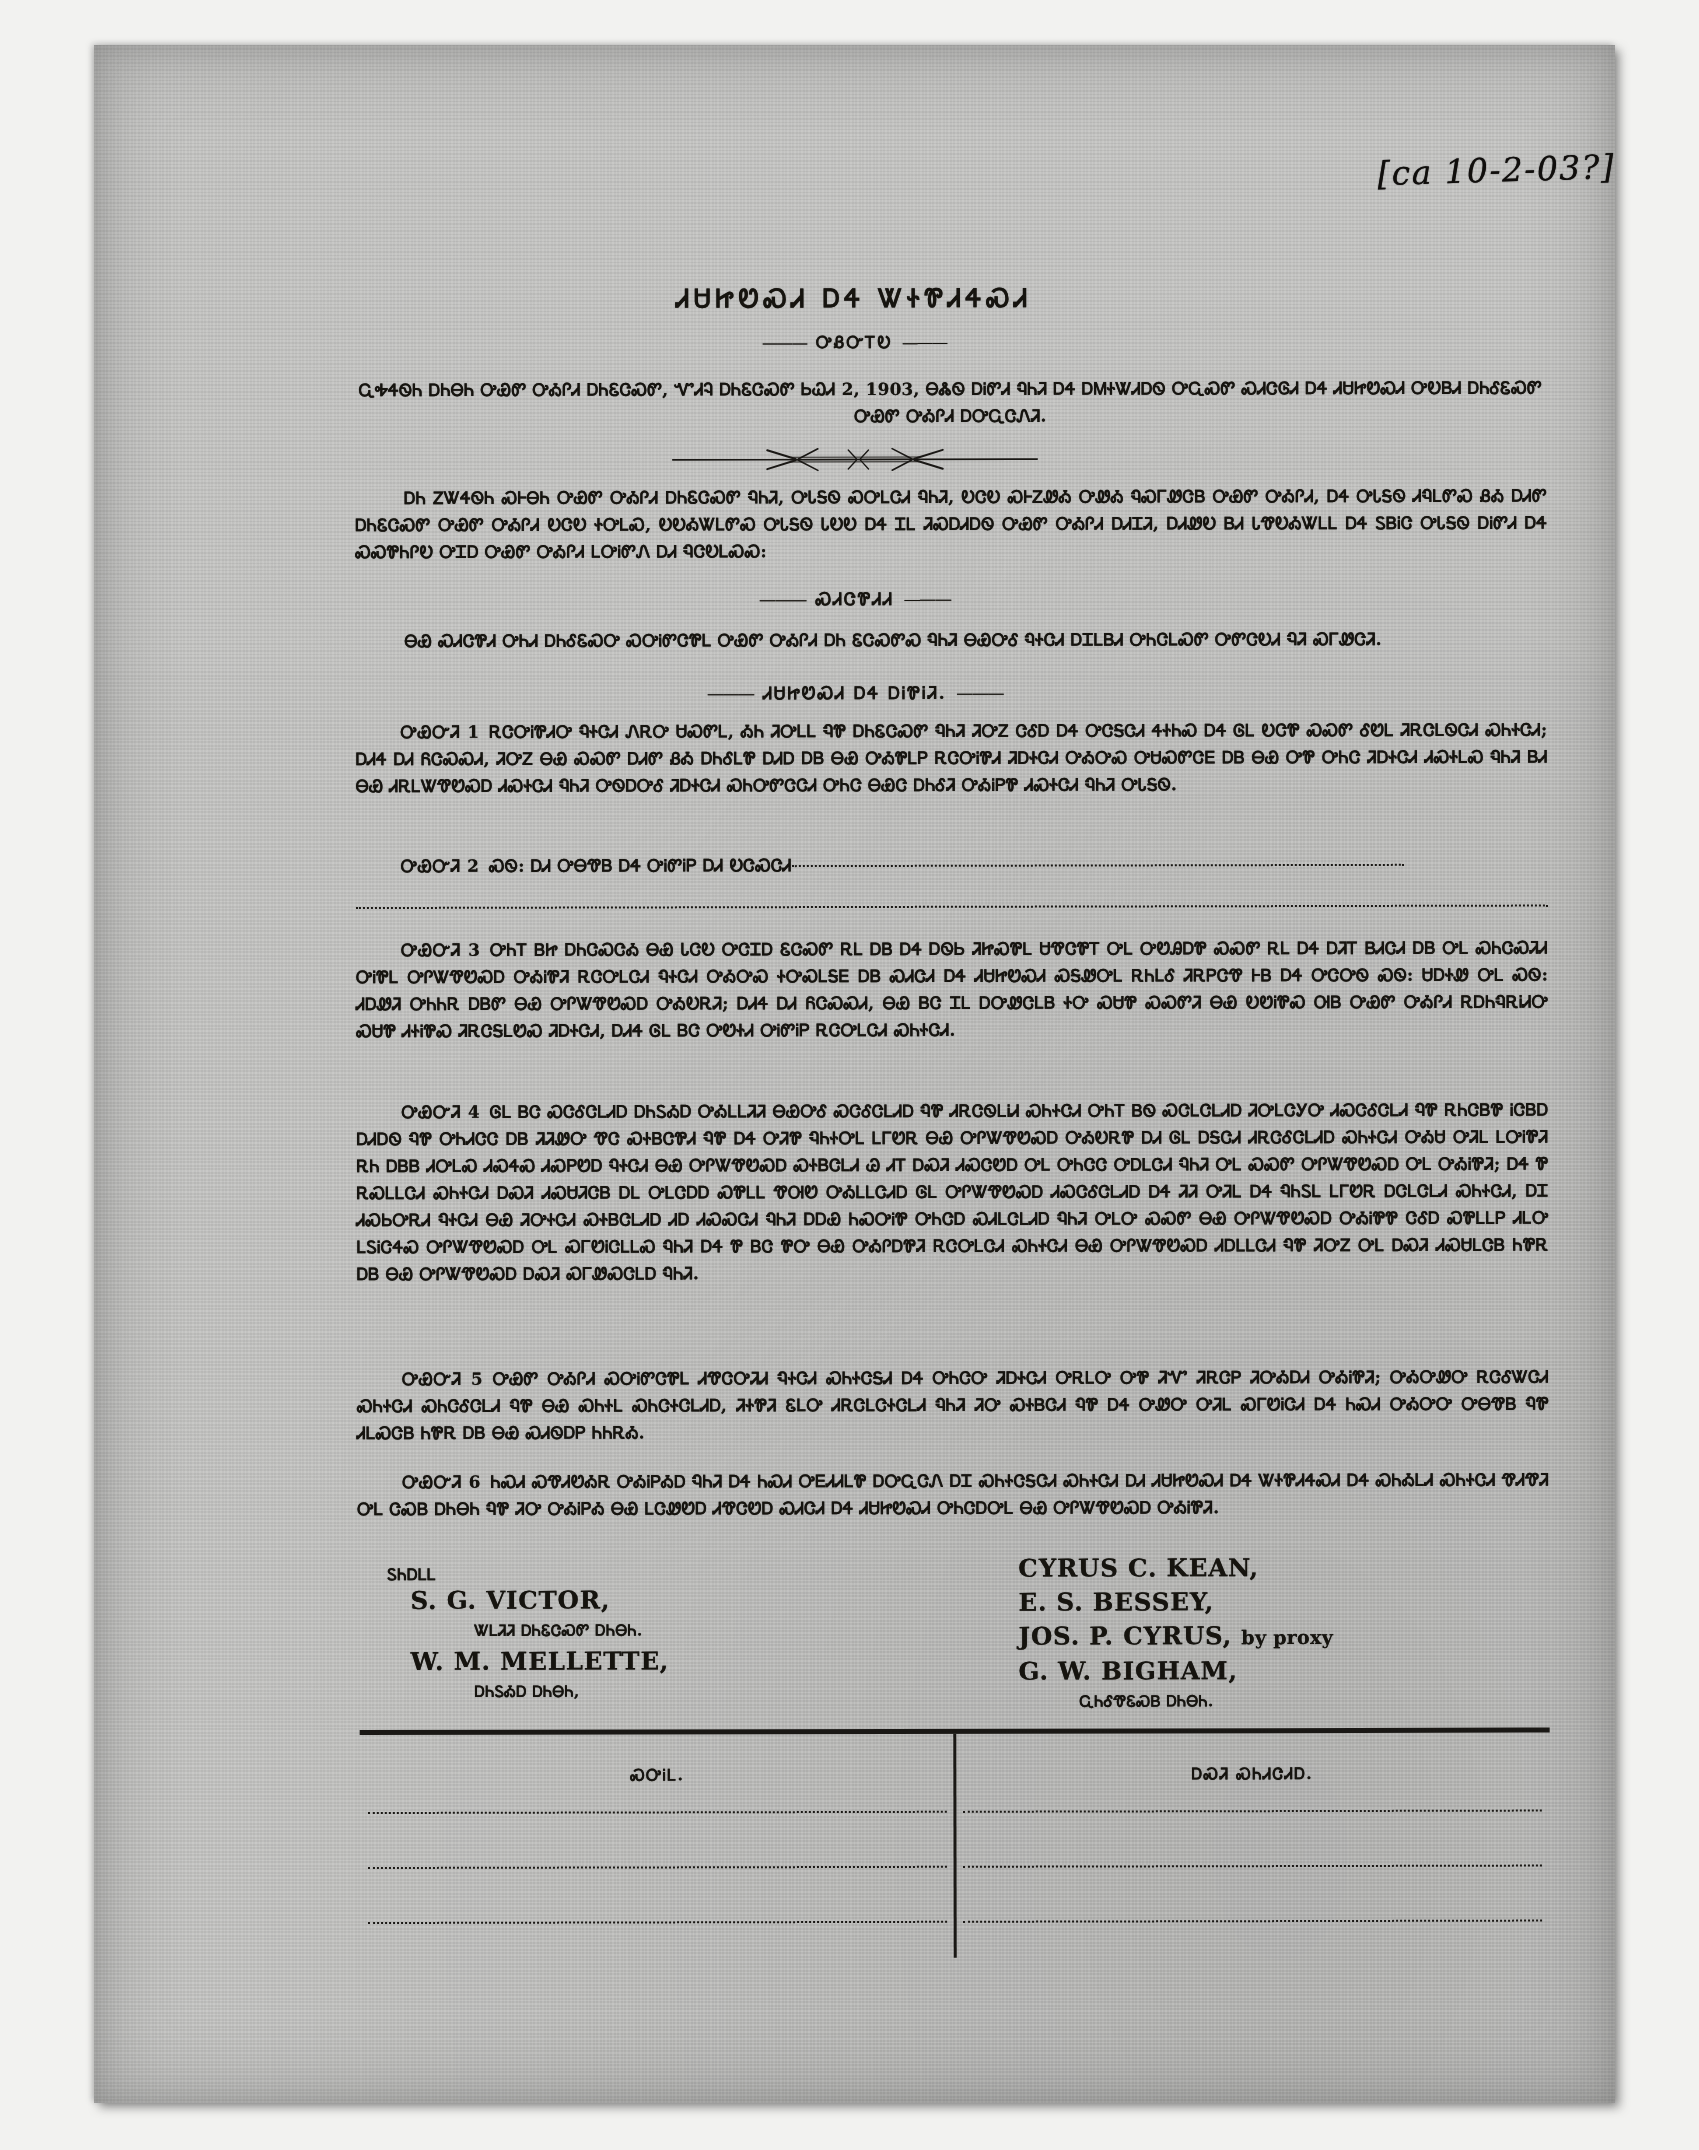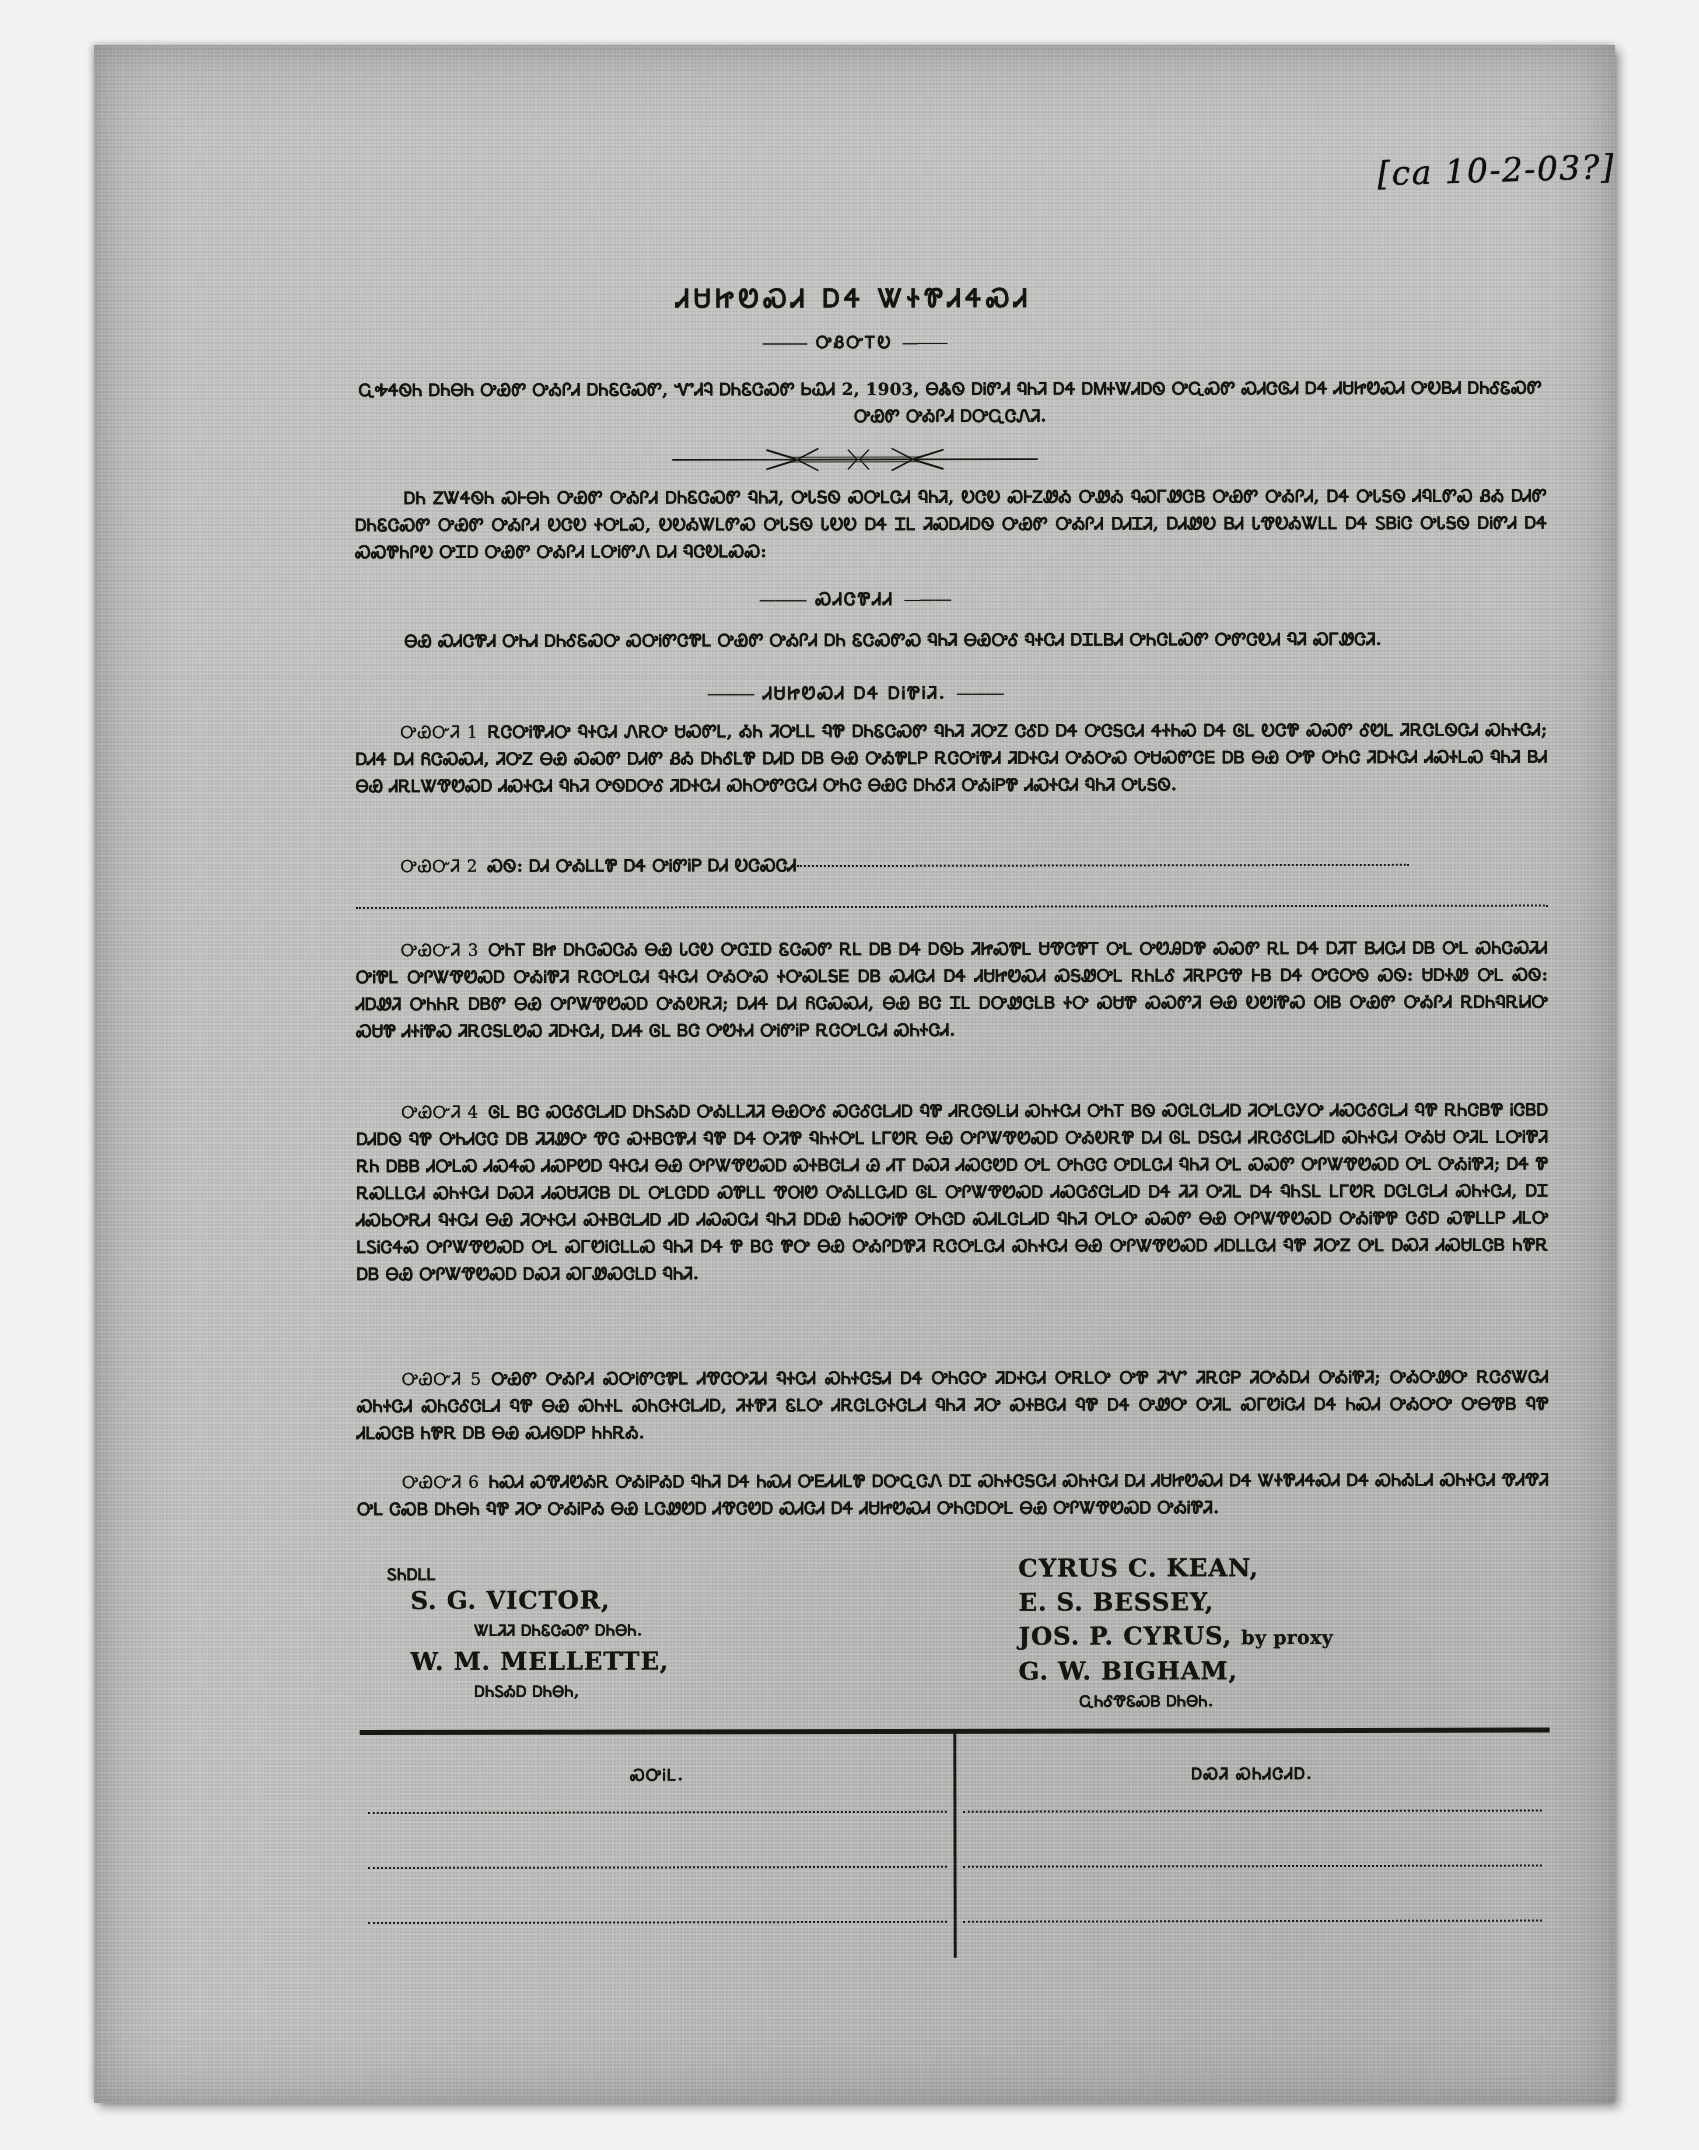--- a/index.html
+++ b/index.html
@@ -177,21 +177,21 @@
   .section {
     left: 261px;
     width: 1192px;
     font-size: 16.7px;
     line-height: 27px;
     text-align: justify;
     letter-spacing: 0.3px;
     font-weight: 700;
   }
   .section .secnum {
-    font-weight: 400;
+    font-weight: 700;
     letter-spacing: 0.7px;
     margin-right: 9.5px;
   }
   .section > .firstline { text-indent: 45px; }
 
   .dotfill {
     display: inline-block;
     border-bottom: 2.7px dotted #1a1815;
     height: 0;
     vertical-align: 4.1px;
@@ -343,21 +343,21 @@
     </div>
 
     <div class="blk ink section" style="top:673px">
       <div class="firstline">
         <span class="secnum"><span>ᎤᏯᏅᏘ</span> <span>1</span></span><span>ᎡᏣᎤᎥᏈᏗᎤ ᏄᏐᏣᏗ ᏁᎡᎤ ᏌᏍᏛᏞ, ᎣᏂ ᏘᎤᏞᏞ ᏄᏈ ᎠᏂᏋᏣᏍᏛ ᏄᏂᏘ ᏘᎤᏃ ᏣᎴᎠ ᎠᏎ ᎤᏣᎦᏣᏗ ᏎᏐᏂᏍ ᎠᏎ ᎶᏞ ᎧᏣᏈ ᏍᏍᏛ ᎴᏬᏞ ᏘᎡᏣᏞᏫᏣᏗ ᏍᏂᏐᏣᏗ; ᎠᏗᏎ ᎠᏗ ᏲᏣᏍᏍᏗ, ᏘᎤᏃ ᎾᏯ ᏍᏍᏛ ᎠᏗᏛ ᏰᎣ ᎠᏂᎴᏞᏈ ᎠᏗᎠ ᎠᏴ ᎾᏯ ᎤᎣᏈᏞᏢ ᎡᏣᎤᎥᏈᏗ ᏘᎠᏐᏣᏗ ᎤᎣᎤᏍ ᎤᏌᏍᏛᏣᎬ ᎠᏴ ᎾᏯ ᎤᏈ ᎤᏂᏣ ᏘᎠᏐᏣᏗ ᏗᏍᏐᏞᏍ ᏄᏂᏘ ᏴᏗ ᎾᏯ ᏗᎡᏞᏔᏡᏬᏍᎠ ᏗᏍᏐᏣᏗ ᏄᏂᏘ ᎤᏫᎠᎤᎴ ᏘᎠᏐᏣᏗ ᏍᏂᎤᏛᏣᏣᏗ ᎤᏂᏣ ᎾᏯᏣ ᎠᏂᎴᏘ ᎤᎣᎥᏢᏈ ᏗᏍᏐᏣᏗ ᏄᏂᏘ ᎤᏓᎦᏫ.</span>
       </div>
     </div>
 
     <div class="blk ink section" style="top:807px">
       <div class="firstline" style="white-space:nowrap;overflow:hidden">
-        <span class="secnum"><span>ᎤᏯᏅᏘ</span> <span>2</span></span><span>ᏍᏫ: ᎠᏗ ᎤᎣᏞᏞᏈ ᎠᏎ ᎤᎥᏛᎥᏢ ᎠᏗ ᎧᏣᏍᏣᏗ</span><span class="dotfill" style="width:612px"></span>
+        <span class="secnum"><span>ᎤᏯᏅᏘ</span> <span>2</span></span><span>ᏍᏫ: ᎠᏗ ᎤᎾᏡᏴ ᎠᏎ ᎤᎥᏛᎥᏢ ᎠᏗ ᎧᏣᏍᏣᏗ</span><span class="dotfill" style="width:612px"></span>
       </div>
       <div class="dotrule"></div>
     </div>
 
     <div class="blk ink section" style="top:891px">
       <div class="firstline">
         <span class="secnum"><span>ᎤᏯᏅᏘ</span> <span>3</span></span><span>ᎤᏂᎢ ᏴᏥ ᎠᏂᏣᏍᏣᎣ ᎾᏯ ᏓᏣᎧ ᎤᏣᏆᎠ ᏋᏣᏍᏛ ᎡᏞ ᎠᏴ ᎠᏎ ᎠᏫᏏ ᏘᏥᏍᏈᏞ ᏌᏡᏣᏈᎢ ᎤᏞ ᎤᏬᎯᎠᏈ ᏍᏍᏛ ᎡᏞ ᎠᏎ ᎠᏘᎢ ᏴᏗᏣᏗ ᎠᏴ ᎤᏞ ᏍᏂᏣᏍᏘᏗ ᎤᎥᏈᏞ ᎤᎵᏔᏡᏬᏍᎠ ᎤᎣᎥᏈᏘ ᎡᏣᎤᏞᏣᏗ ᏄᏐᏣᏗ ᎤᎣᎤᏍ ᏐᎤᏍᏞᎦᎬ ᎠᏴ ᏍᏗᏣᏗ ᎠᏎ ᏗᏌᏥᏬᏍᏗ ᏍᎦᏪᎤᏞ ᎡᏂᏞᎴ ᏘᎡᏢᏣᏡ ᎰᏴ ᎠᏎ ᎤᏣᎤᏫ ᏍᏫ: ᏌᎠᏐᏪ ᎤᏞ ᏍᏫ: ᏗᎠᏪᏘ ᎤᏂᏂᎡ ᎠᏴᏛ ᎾᏯ ᎤᎵᏔᏡᏬᏍᎠ ᎤᎣᎧᎡᏘ; ᎠᏗᏎ ᎠᏗ ᏲᏣᏍᏍᏗ, ᎾᏯ ᏴᏣ ᏆᏞ ᎠᎤᏪᏣᏞᏴ ᏐᎤ ᏍᏌᏈ ᏍᏍᏛᏘ ᎾᏯ ᎧᏬᎥᏈᏍ ᎺᏴ ᎤᏯᏛ ᎤᎣᎵᏗ ᎡᎠᏂᏄᎡᎥᏗᎤ ᏍᏌᏈ ᏗᏐᎥᏈᏍ ᏘᎡᏣᎦᏞᏬᏍ ᏘᎠᏐᏣᏗ, ᎠᏗᏎ ᎶᏞ ᏴᏣ ᎤᏬᏐᏗ ᎤᎥᏛᎥᏢ ᎡᏣᎤᏞᏣᏗ ᏍᏂᏐᏣᏗ.</span>
       </div>
     </div>
 

